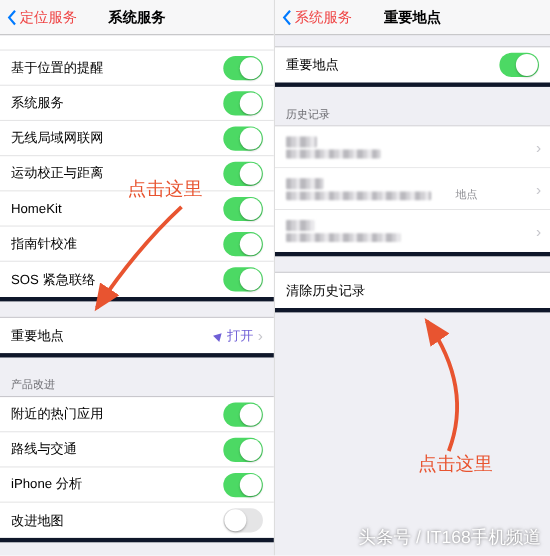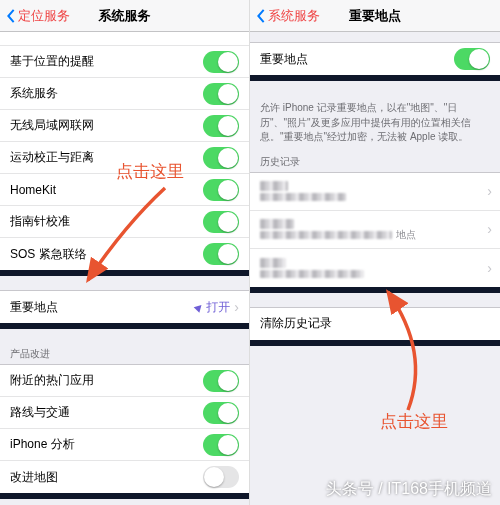--- a/index.html
+++ b/index.html
@@ -4,21 +4,21 @@
 <style>
 *{margin:0;padding:0;box-sizing:border-box;font-family:-apple-system,"Helvetica Neue",Arial,sans-serif}
 body{background:#fff;width:500px;height:505px;overflow:hidden;position:relative}
 .container{display:flex;width:500px;height:505px}
 .screen{width:250px;height:505px;background:#efeff4;overflow:hidden;position:relative}
 .screen-left{border-right:1px solid #ddd}
 .nav{height:32px;background:#f7f7f8;border-bottom:1px solid #c3c3c5;display:flex;align-items:center;position:relative}
 .nav-title{position:absolute;left:50%;transform:translateX(-50%);font-size:13px;font-weight:600;color:#000}
 .nav-back{display:flex;align-items:center;margin-left:6px;color:#ef4444;font-size:13px}
 .nav-back svg{width:10px;height:16px;margin-right:2px}
-.group{background:#fff;border-top:1px solid #c8c7cc;border-bottom:6px solid #0f172a;margin-bottom:14px}
+.group{background:#fff;border-top:1px solid #c8c7cc;border-bottom:4px solid #0f172a;margin-bottom:14px}
 .group.nt{border-top:none}
 .cell{height:32px;display:flex;align-items:center;padding:0 10px;border-bottom:1px solid #e5e5e6;font-size:12px;color:#000;position:relative}
 .cell:last-child{border-bottom:none}
 .cell-label{flex:1}
 .toggle{width:36px;height:22px;border-radius:11px;background:#4cd964;position:relative}
 .toggle::after{content:"";position:absolute;width:20px;height:20px;border-radius:50%;background:#fff;top:1px;right:1px;box-shadow:0 1px 2px rgba(0,0,0,0.3)}
 .toggle.off{background:#e5e5e6}
 .toggle.off::after{right:auto;left:1px}
 .chev{color:#c7c7cc;font-size:14px;margin-left:4px}
 .detail{color:#8e8e93;font-size:12px}
@@ -141,33 +141,32 @@
       <div class="nav-title">重要地点</div>
     </div>
 
     <div class="spacer"></div>
     <div class="group">
       <div class="cell">
         <span class="cell-label">重要地点</span>
         <span class="toggle"></span>
       </div>
     </div>
-    <div class="desc-block">允许 iPhone 记录重要地点，以在"地图"、"日历"、"照片"及更多应用中提供有用的位置相关信息。"重要地点"经过加密，无法被 Apple 读取。</div>
 
     <div class="sec-header">历史记录</div>
     <div class="group" id="right-hist">
         <div class="hist-item">
           <div class="blur-line" style="width: 28px;"></div>
           <div class="blur-line" style="width: 86px; height: 8px;"></div>
           <span class="chev">›</span>
         </div>
         <div class="hist-item">
           <div class="blur-line" style="width: 34px;"></div>
           <div class="blur-line" style="width: 132px; height: 8px;"></div>
-          <span style="position: absolute; left: 146px; bottom: 6px; font-size: 10px; color: rgb(142, 142, 147);">地点</span>
+          <span style="position: absolute; left: 164px; bottom: 6px; font-size: 10px; color: rgb(142, 142, 147);">地点</span>
           <span class="chev">›</span>
         </div>
         <div class="hist-item">
           <div class="blur-line" style="width: 26px;"></div>
           <div class="blur-line" style="width: 104px; height: 8px;"></div>
           <span class="chev">›</span>
         </div>
       </div>
 
     <div class="group">

